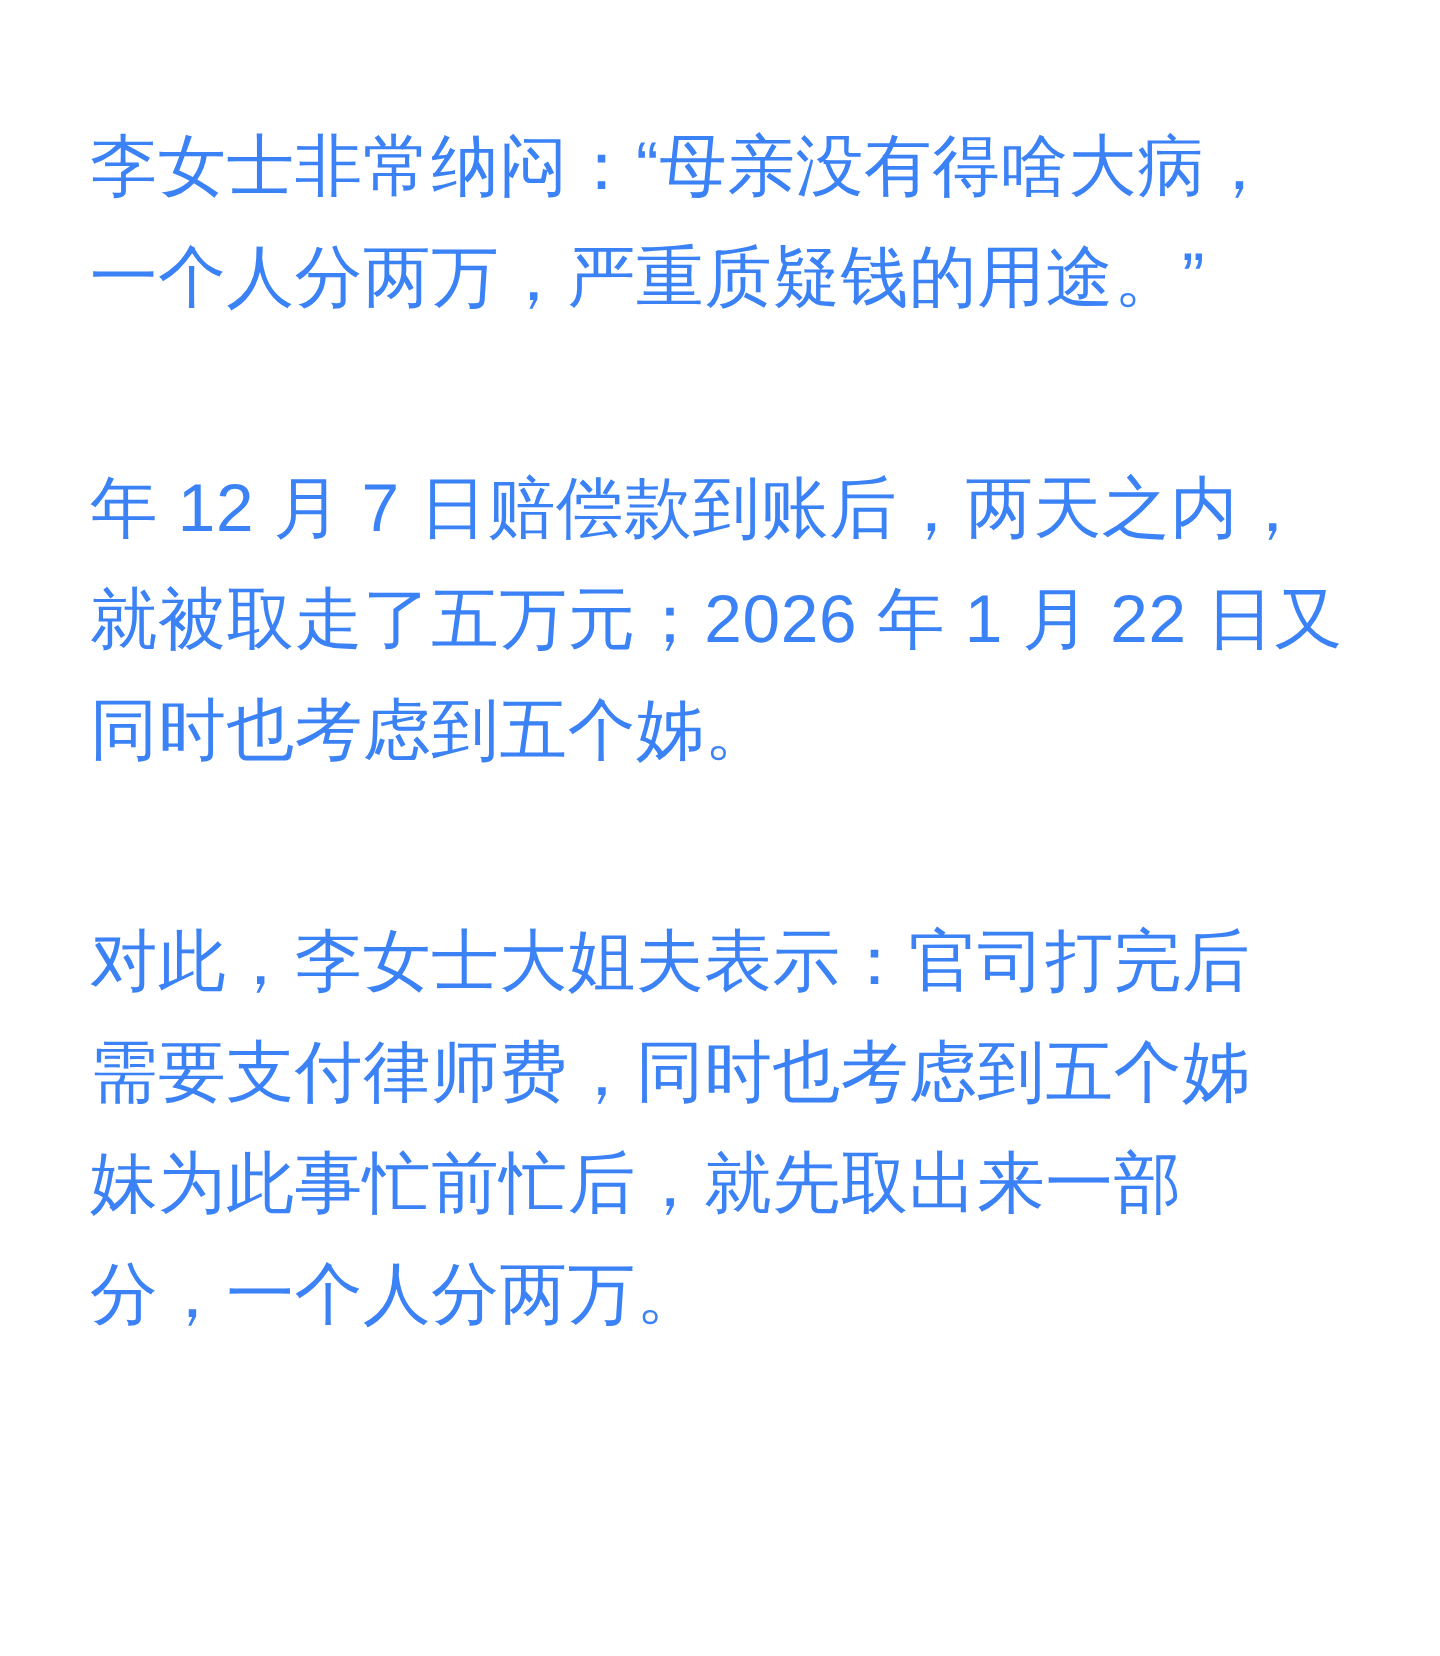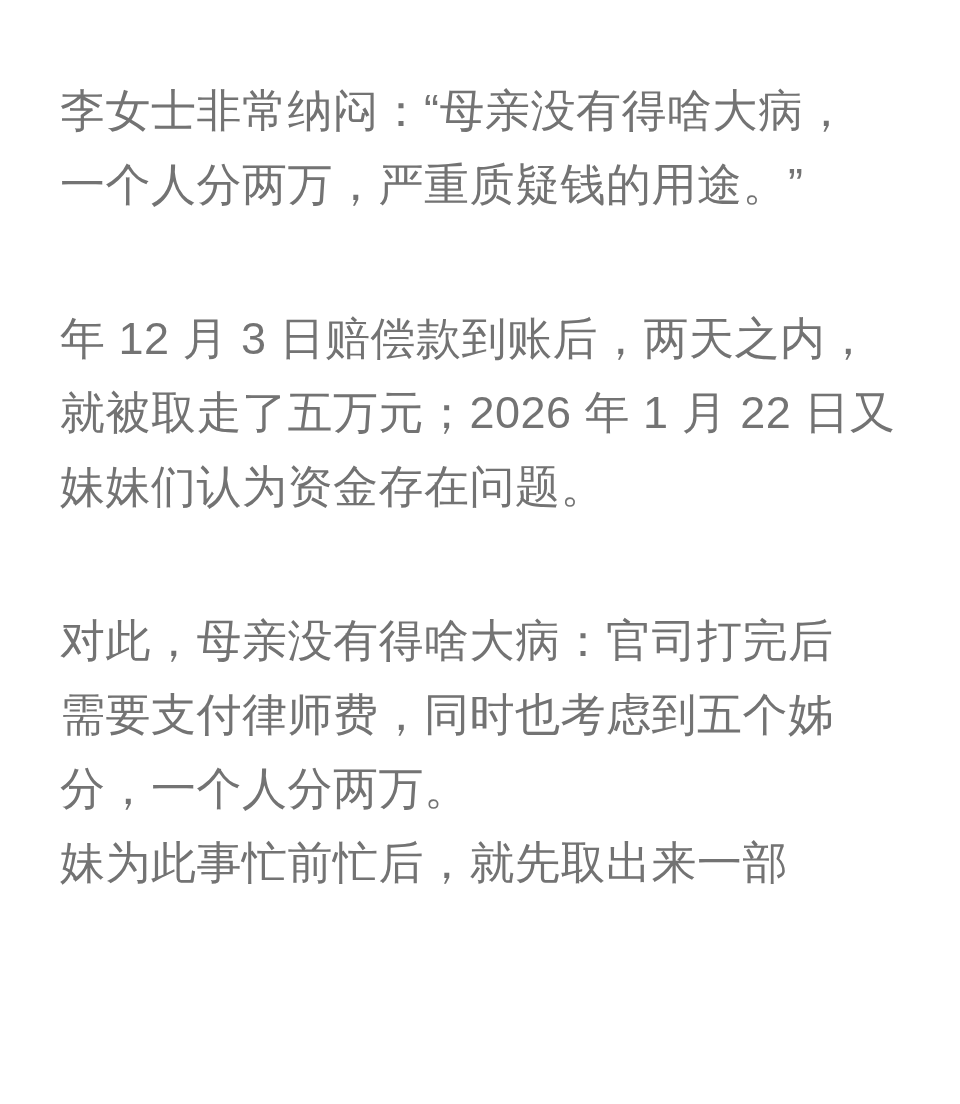--- a/index.html
+++ b/index.html
@@ -28,33 +28,33 @@
   .line {
     font-size: 45px;
     line-height: 74px;
     white-space: nowrap;
     letter-spacing: 0.5px;
   }
 </style>
 </head>
 <body style="background: rgb(255, 255, 255);">
 
-<div class="article" style="color: #737373;">
+<div class="article" style="color: #3b82f6;">
 
   <div class="para">
     <div class="line">李女士非常纳闷：“母亲没有得啥大病，</div>
     <div class="line">一个人分两万，严重质疑钱的用途。”</div>
   </div>
 
   <div class="para">
-    <div class="line">年 12 月 3 日赔偿款到账后，两天之内，</div>
+    <div class="line">年 12 月 7 日赔偿款到账后，两天之内，</div>
     <div class="line">就被取走了五万元；2026 年 1 月 22 日又</div>
-    <div class="line">妹妹们认为资金存在问题。</div>
+    <div class="line">同时也考虑到五个姊。</div>
   </div>
 
   <div class="para">
-    <div class="line">对此，母亲没有得啥大病：官司打完后</div>
+    <div class="line">对此，李女士大姐夫表示：官司打完后</div>
     <div class="line">需要支付律师费，同时也考虑到五个姊</div>
+    <div class="line">妹为此事忙前忙后，就先取出来一部</div>
     <div class="line">分，一个人分两万。</div>
-    <div class="line">妹为此事忙前忙后，就先取出来一部</div>
   </div>
 
 </div>
 
 </body></html>

